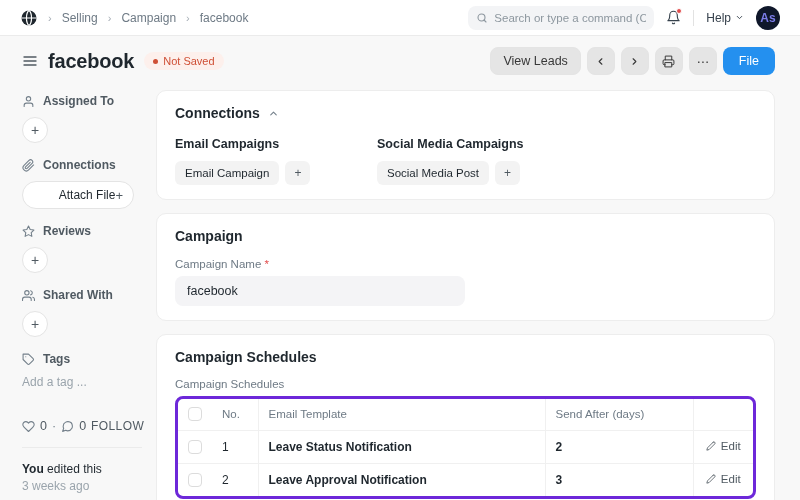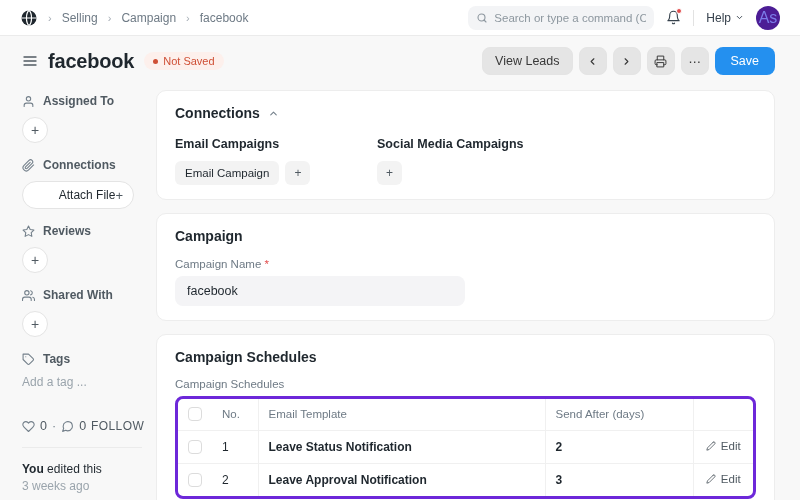--- a/index.html
+++ b/index.html
@@ -30,22 +30,22 @@
   }
   .searchbox input::placeholder { color:#8d979f; }
   .bell-wrap { position:relative; color:#36414c; cursor:pointer; }
   .bell-dot {
     position:absolute; top:-2px; right:-1px; width:6px; height:6px;
     border-radius:50%; background:#e24c4c; border:1px solid #fff;
   }
   .nav-divider { width:1px; height:16px; background:#e2e2e2; }
   .help { display:flex; align-items:center; gap:4px; font-size:12px; color:#36414c; cursor:pointer; }
   .avatar {
-    width:24px; height:24px; border-radius:50%; background:#4c1d95;
-    color:#7b7ce8; font-size:16px; font-weight:400;
+    width:24px; height:24px; border-radius:50%; background:#0f172a;
+    color:#7b7ce8; font-size:12px; font-weight:700;
     display:flex; align-items:center; justify-content:center; cursor:pointer;
   }
 
   
   .titlerow {
     display:flex; align-items:center; justify-content:space-between;
     padding:11px 25px 9px 22px;
   }
   .title-left { display:flex; align-items:center; gap:10px; }
   .menu-icon { color:#505a62; cursor:pointer; }
@@ -234,21 +234,21 @@
         </svg>
     </button>
     <button class="btn icon-btn">
       <svg width="13" height="13" viewBox="0 0 24 24" fill="none" stroke="currentColor" stroke-width="1.8" stroke-linecap="round" stroke-linejoin="round">
           <polyline points="6 9 6 2 18 2 18 9"></polyline>
           <path d="M6 18H4a2 2 0 01-2-2v-5a2 2 0 012-2h16a2 2 0 012 2v5a2 2 0 01-2 2h-2"></path>
           <rect x="6" y="14" width="12" height="8"></rect>
         </svg>
     </button>
     <button class="btn icon-btn">⋯</button>
-    <button class="btn-primary">Save</button>
+    <button class="btn-primary">File</button>
   </div>
 </div>
 
 <div class="page-body">
 
   <div class="sidebar">
 
     <div class="sb-section">
       <div class="sb-head">
         <span class="sb-ic">
@@ -364,20 +364,21 @@
         <div class="conn-group">
           <div class="conn-label">Email Campaigns</div>
           <div class="pill-row">
             <button class="pill">Email Campaign</button>
             <button class="pill plus-pill">+</button>
           </div>
         </div>
         <div class="conn-group">
           <div class="conn-label">Social Media Campaigns</div>
           <div class="pill-row">
+            <button class="pill">Social Media Post</button>
             <button class="pill plus-pill">+</button>
           </div>
         </div>
       </div>
     </div>
 
     <div class="card">
       <div class="sec-head" style="margin-bottom:14px;">
         <span class="card-title">Campaign</span>
       </div>

